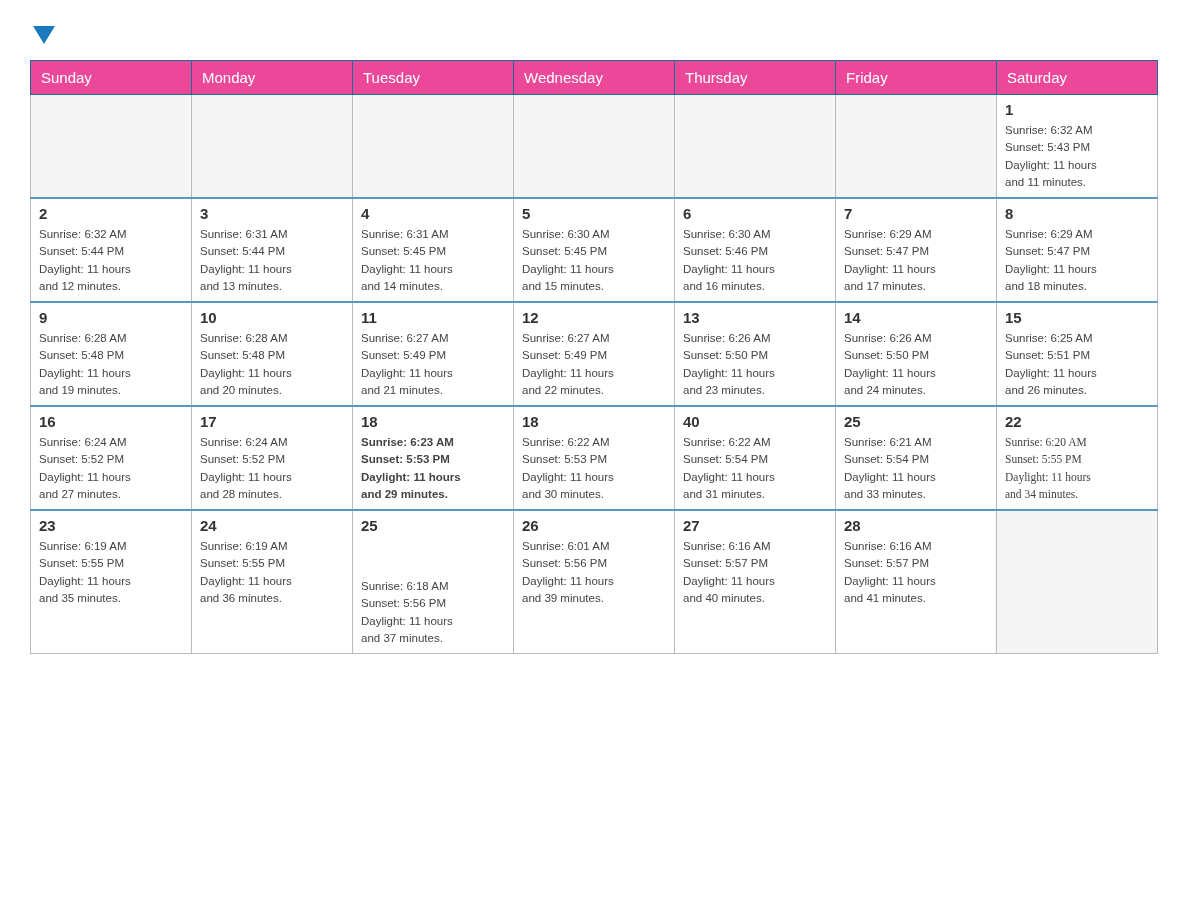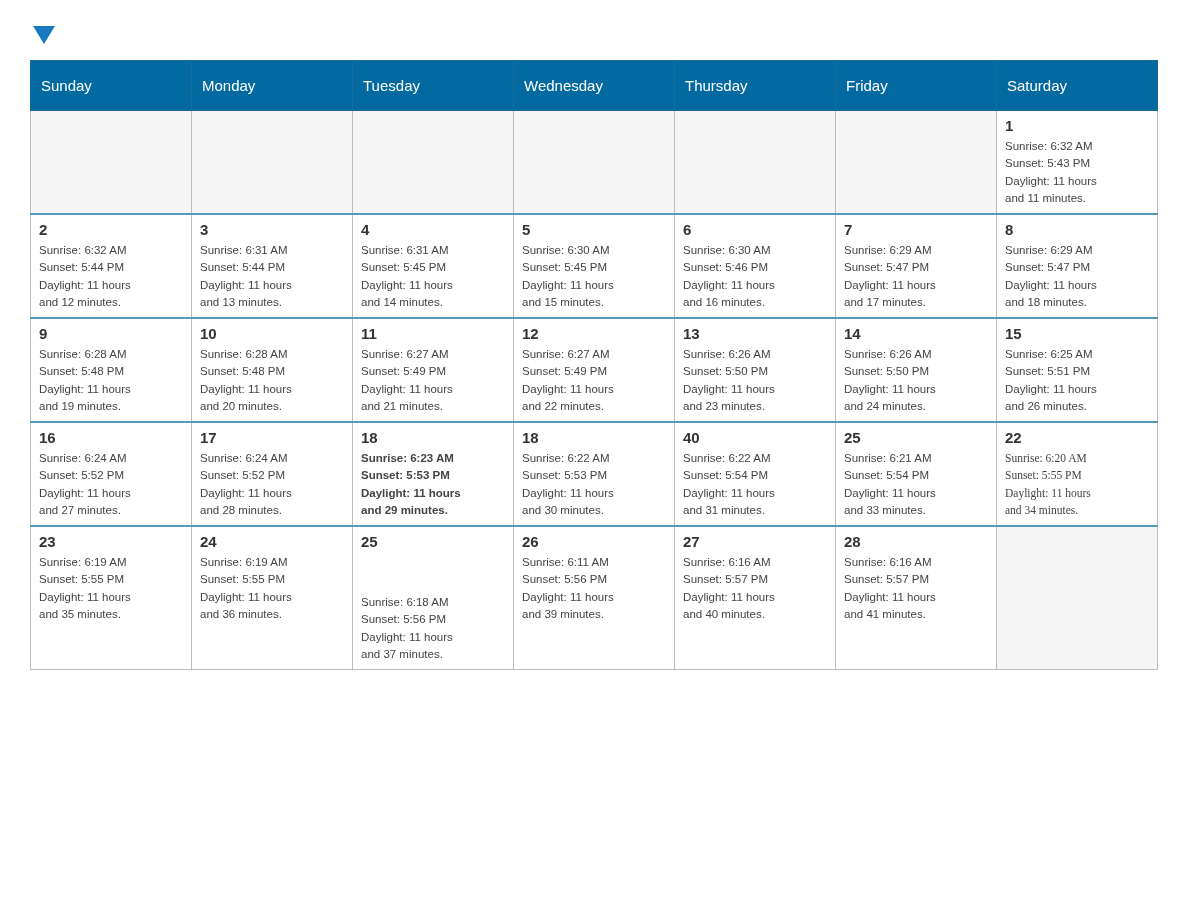--- a/index.html
+++ b/index.html
@@ -56,25 +56,25 @@
       font-size: 22px;
       color: #333;
       margin-top: 4px;
     }
     table {
       width: 100%;
       border-collapse: collapse;
       margin-top: 8px;
     }
     thead th {
-      background-color: #0369a1;
+      background-color: #ec4899;
       color: #fff;
       font-size: 15px;
       font-weight: normal;
-      padding: 16px 10px;
+      padding: 8px 10px;
       text-align: left;
       border: 1px solid #1a6b9a;
     }
     tbody td {
       vertical-align: top;
       border: 1px solid #bbb;
       padding: 6px 8px;
       width: 14.28%;
       min-height: 100px;
     }
@@ -320,21 +320,21 @@
         </td>
         <td>
           <div class="day-number">25</div>
           <div class="day-info" style="white-space: pre-line; margin-top: 44px;">Sunrise: 6:18 AM
 Sunset: 5:56 PM
 Daylight: 11 hours
 and 37 minutes.</div>
         </td>
         <td>
           <div class="day-number">26</div>
-          <div class="day-info" style="white-space: pre-line;">Sunrise: 6:11 AM
+          <div class="day-info" style="white-space: pre-line;">Sunrise: 6:01 AM
 Sunset: 5:56 PM
 Daylight: 11 hours
 and 39 minutes.</div>
         </td>
         <td>
           <div class="day-number">27</div>
           <div class="day-info" style="white-space: pre-line;">Sunrise: 6:16 AM
 Sunset: 5:57 PM
 Daylight: 11 hours
 and 40 minutes.</div>

